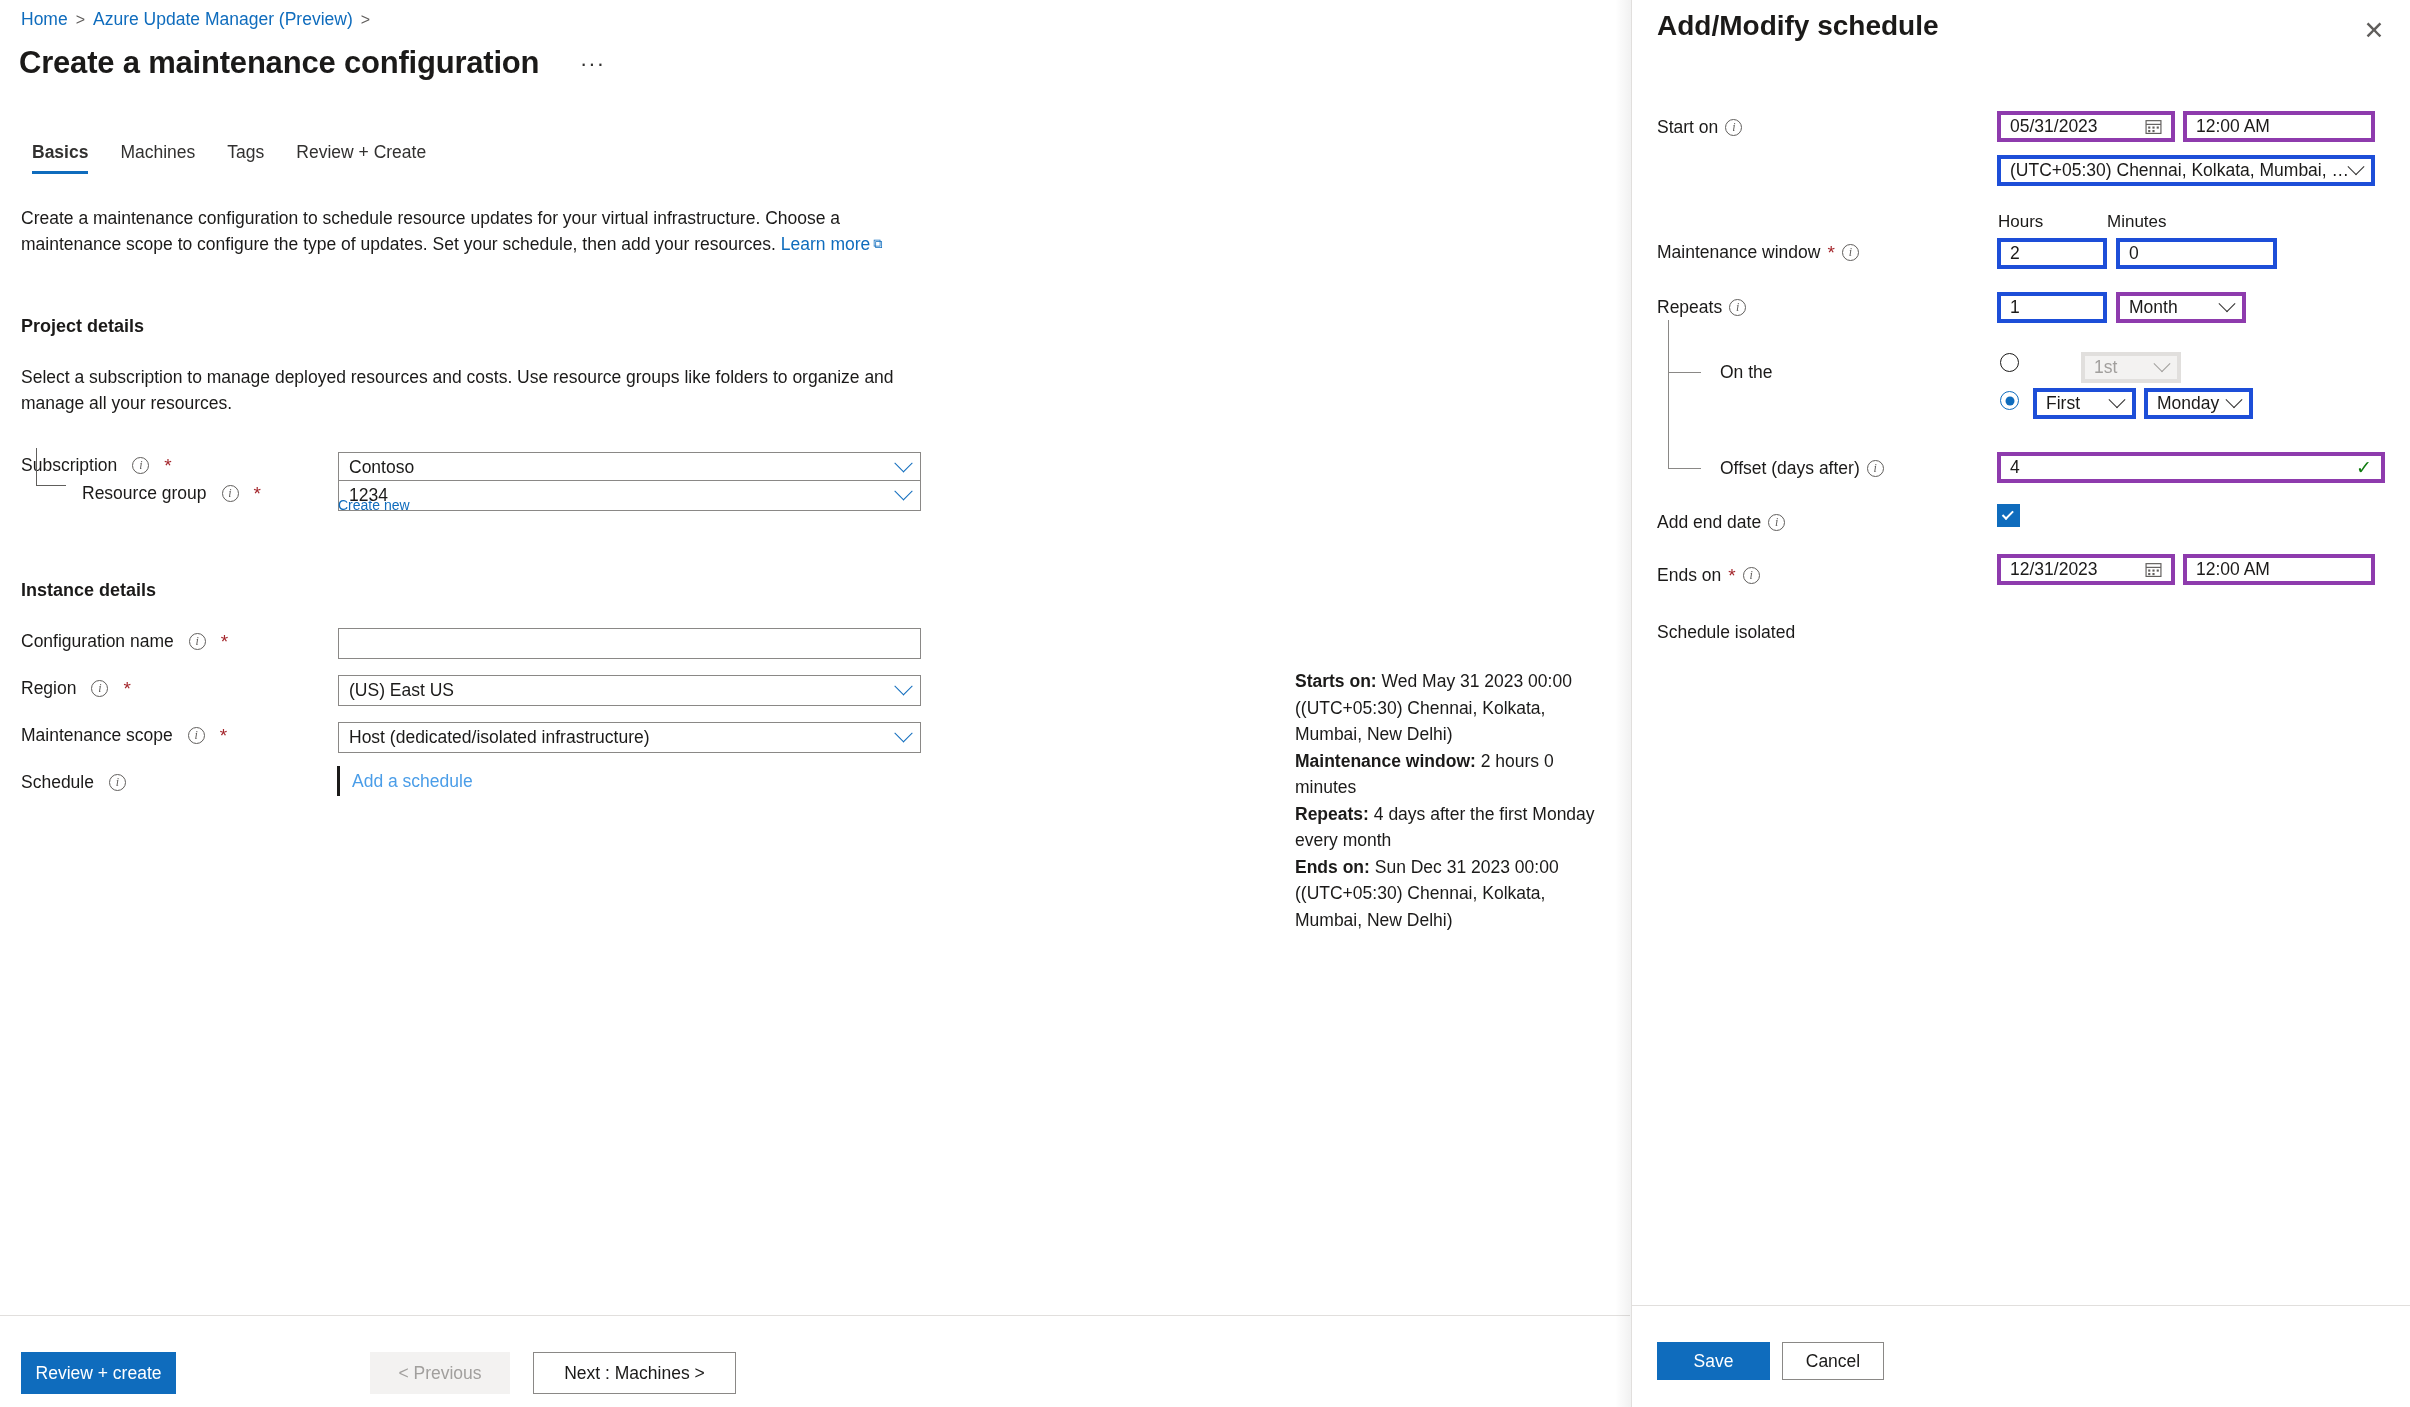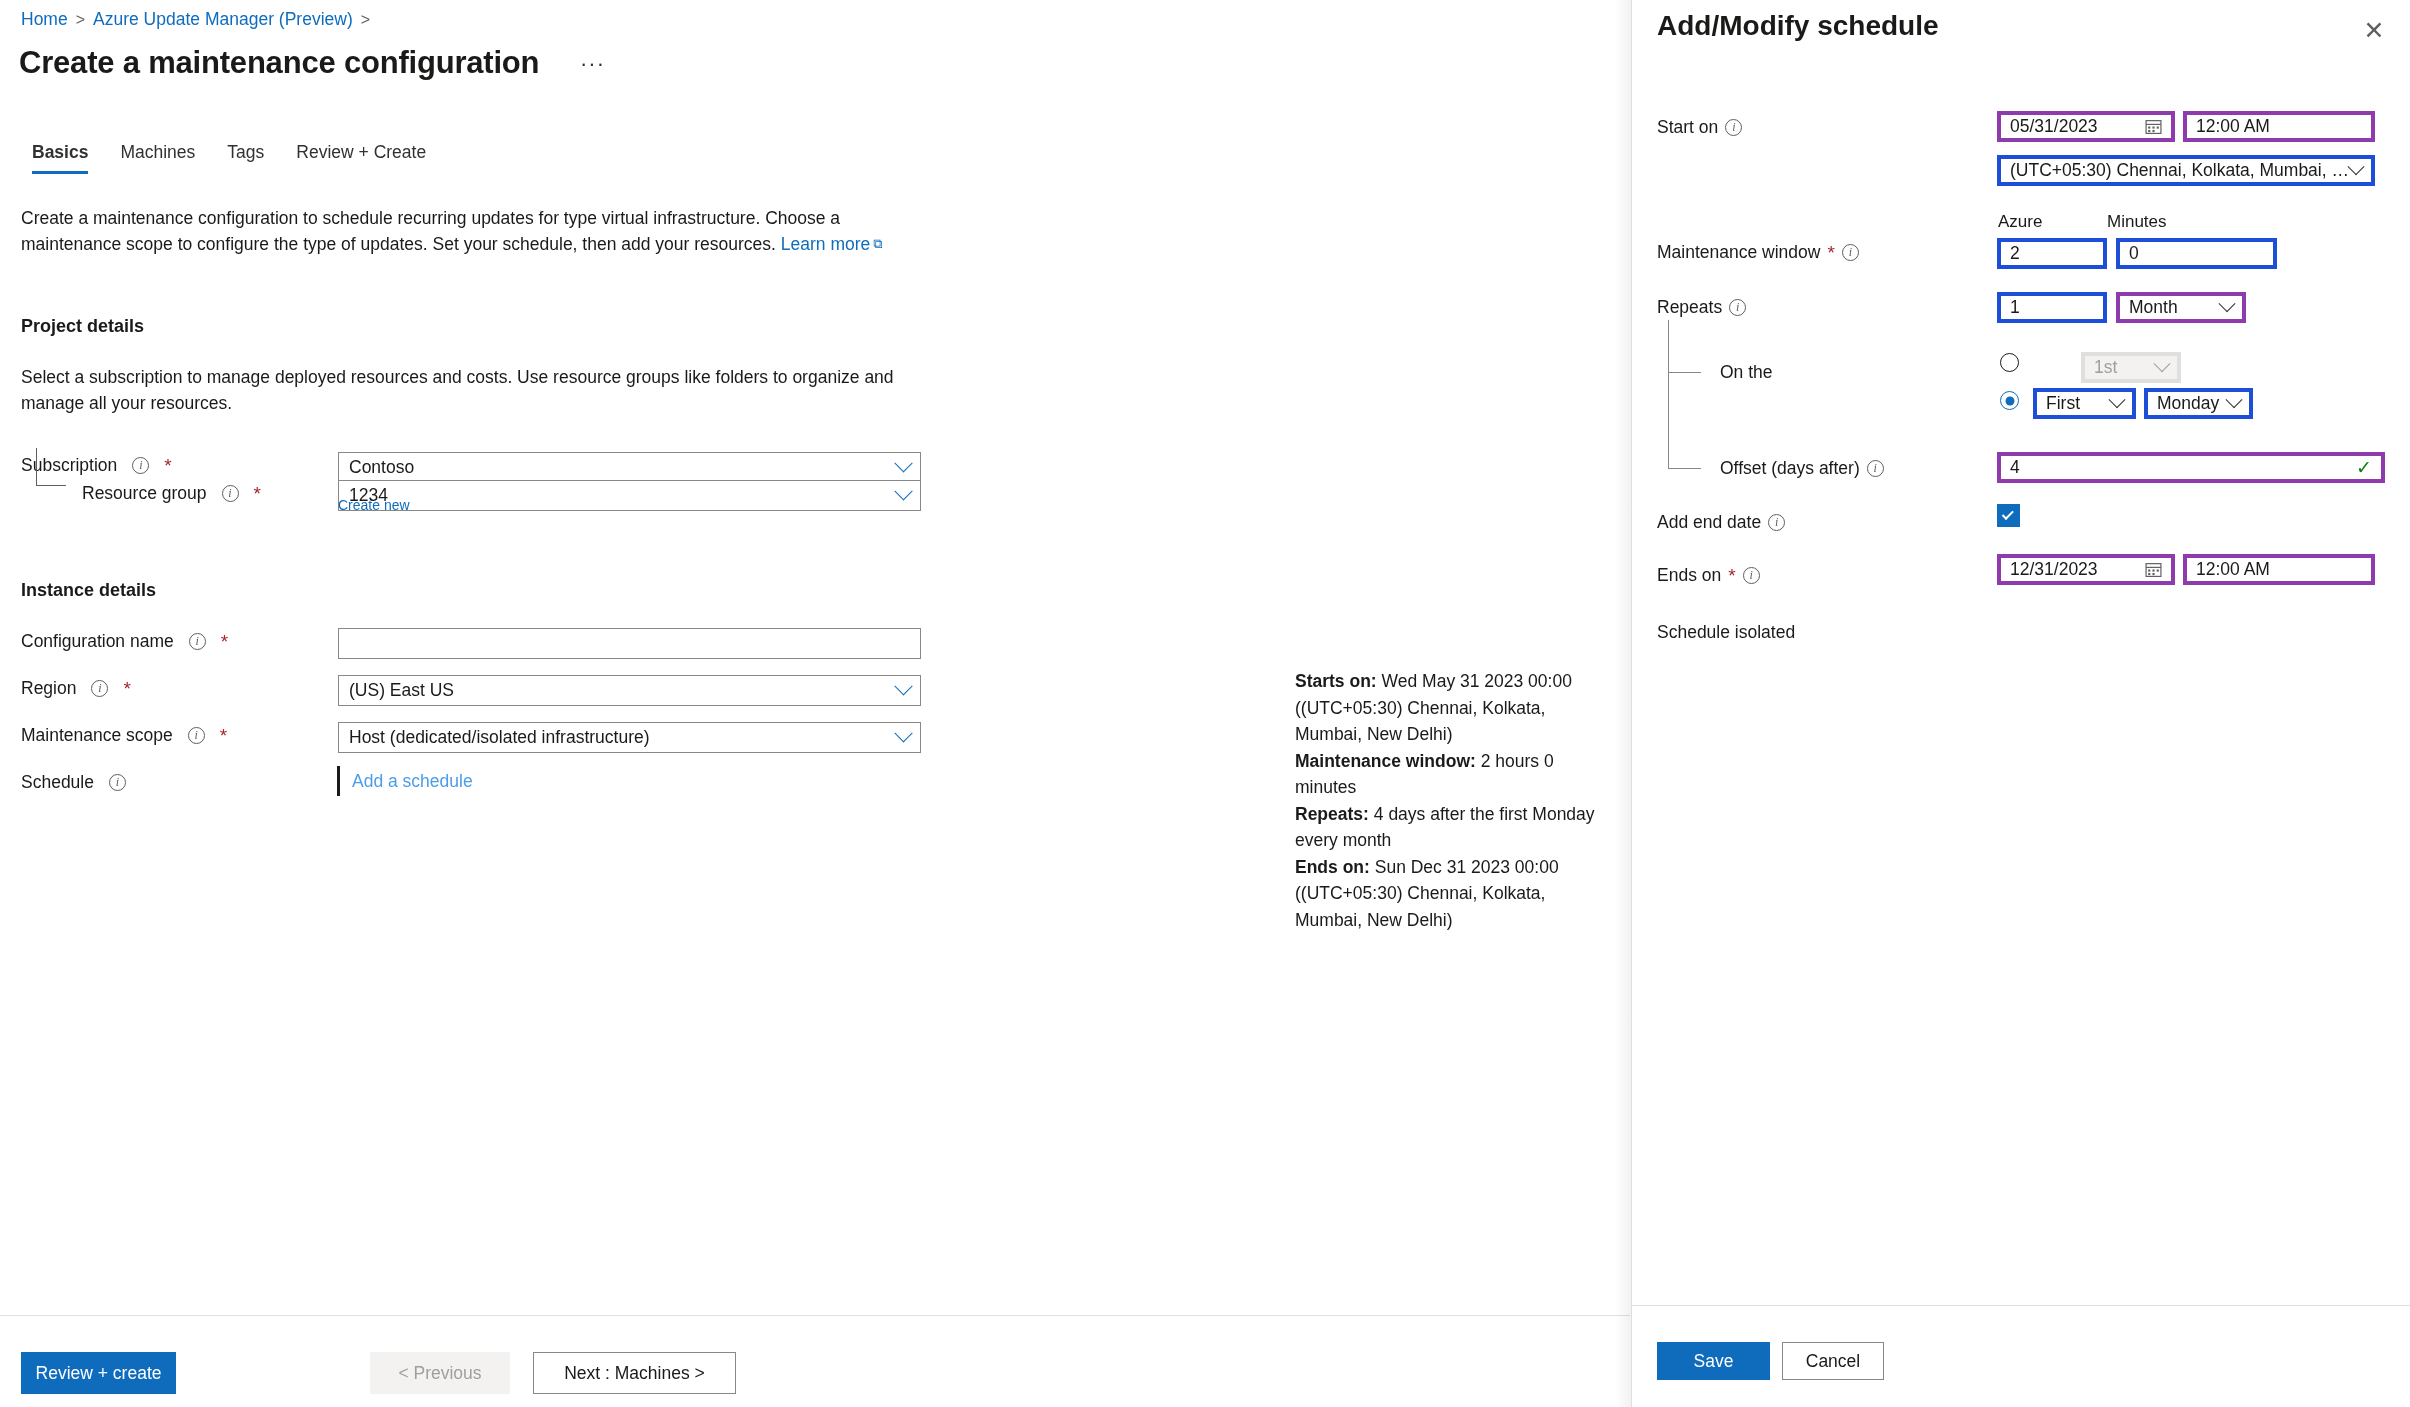--- a/index.html
+++ b/index.html
@@ -228,21 +228,21 @@
     <div class="ellipsis-btn">···</div>
 
     <div class="tabs">
       <div class="tab active">Basics</div>
       <div class="tab">Machines</div>
       <div class="tab">Tags</div>
       <div class="tab">Review + Create</div>
     </div>
 
     <div class="intro">
-      <span>Create a maintenance configuration to schedule recurring updates for type virtual infrastructure. Choose a maintenance scope to configure the type of updates. Set your schedule, then add your resources.</span>
+      <span>Create a maintenance configuration to schedule resource updates for your virtual infrastructure. Choose a maintenance scope to configure the type of updates. Set your schedule, then add your resources.</span>
       <a><span>Learn more</span><span class="ext-ico">⧉</span></a>
     </div>
 
     <div class="section-head" id="sec-project">Project details</div>
     <div class="section-desc">Select a subscription to manage deployed resources and costs. Use resource groups like folders to organize and manage all your resources.</div>
 
     <div class="frow" style="top:452px;">
       <div class="flabel" style="left:21px; top:3px;">
         <span>Subscription</span>
         <span class="info-ico">i</span>
@@ -347,21 +347,21 @@
       </svg>
     </div>
     <div class="pctl purple" style="left:551px; top:111px; width:192px;">
       <span class="val">12:00 AM</span>
     </div>
     <div class="pctl" style="left:365px; top:155px; width:378px;">
       <span class="val">(UTC+05:30) Chennai, Kolkata, Mumbai, N...</span>
       <span class="chev-dark"></span>
     </div>
 
-    <div class="colhead" style="left:366px; top:212px;">Azure</div>
+    <div class="colhead" style="left:366px; top:212px;">Hours</div>
     <div class="colhead" style="left:475px; top:212px;">Minutes</div>
     <div class="plabel" style="top:242px;">
       <span>Maintenance window</span>
       <span class="req">*</span>
       <span class="info-ico">i</span>
     </div>
     <div class="pctl" style="left:365px; top:238px; width:110px;">
       <span class="val">2</span>
     </div>
     <div class="pctl" style="left:484px; top:238px; width:161px;">

